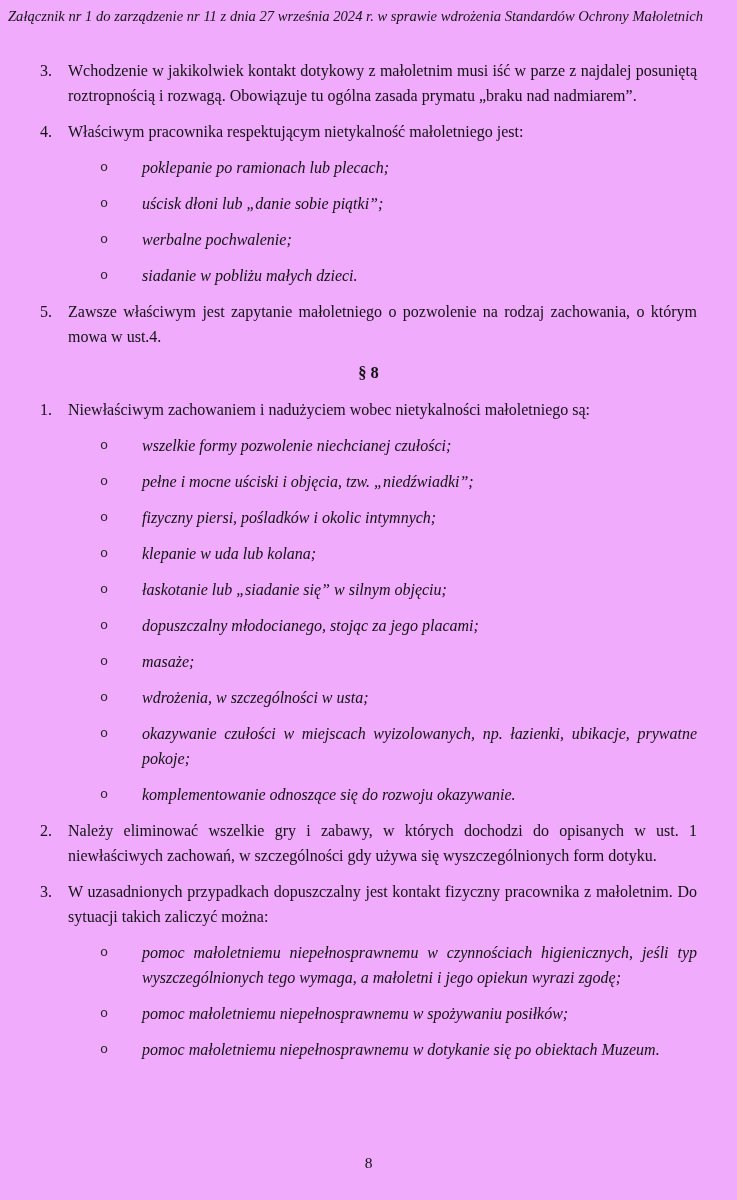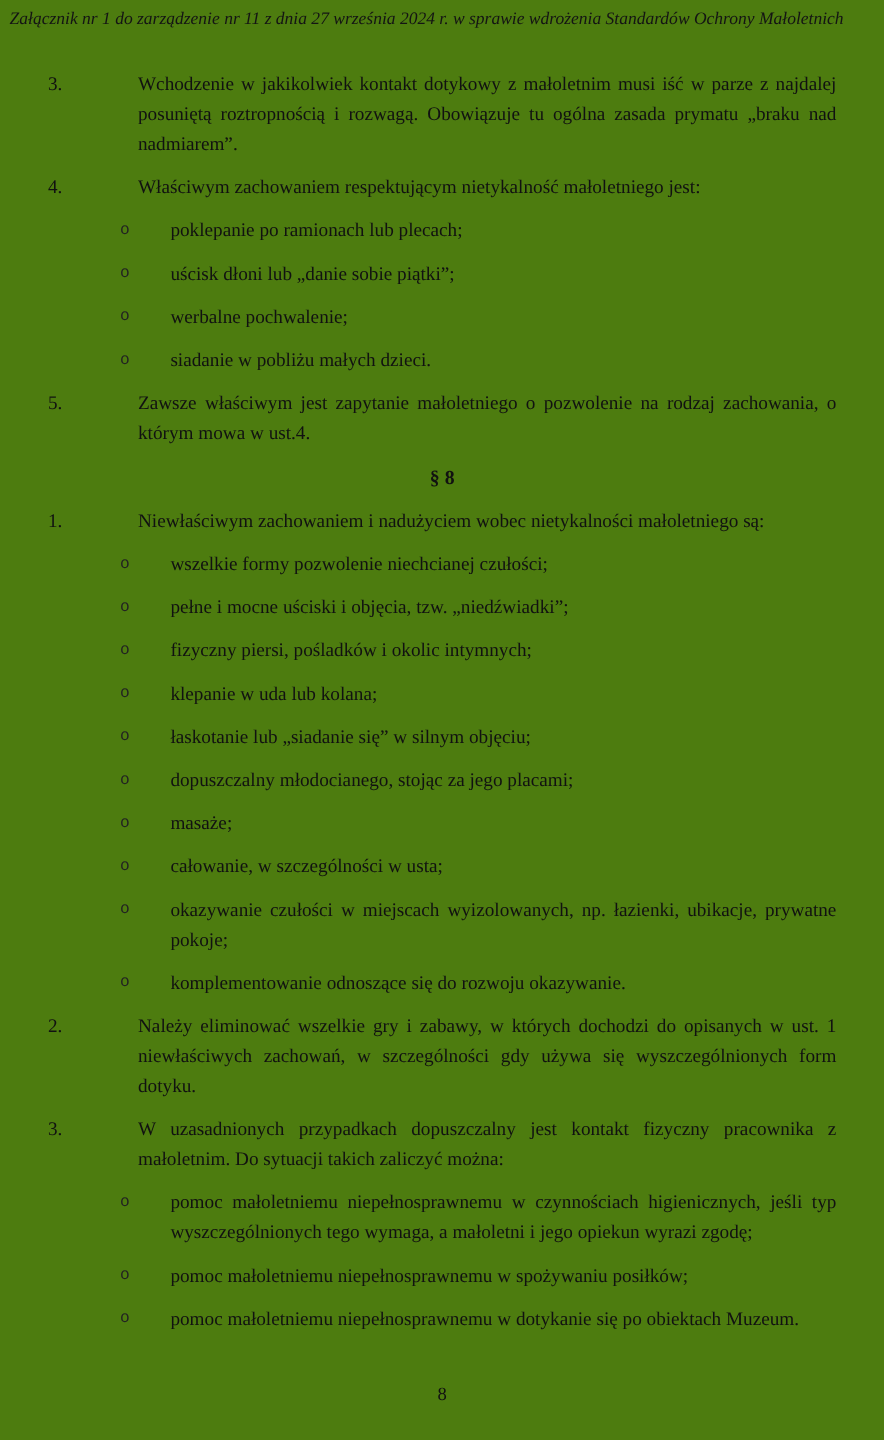--- a/index.html
+++ b/index.html
@@ -4,21 +4,21 @@
 <style>
   html, body {
     margin: 0;
     padding: 0;
     background: #ffffff;
   }
   .page {
     position: relative;
     width: 737px;
     height: 1200px;
-    background: #4d7c0f;
+    background: #f0abfc;
     font-family: "Liberation Serif", "DejaVu Serif", serif;
     color: #111111;
     overflow: hidden;
     box-sizing: border-box;
   }
   .doc-header {
     font-style: italic;
     font-size: 14.6px;
     line-height: 18px;
     padding: 7px 8px 0 8px;
@@ -33,37 +33,37 @@
   .num-item {
     display: flex;
     margin-bottom: 11px;
   }
   .num-item .num {
     flex: 0 0 28px;
   }
   .num-item .txt {
     flex: 1 1 auto;
     text-align: justify;
-    margin-left: 47px;
   }
   .bullet-item {
     display: flex;
     margin-left: 60px;
     margin-bottom: 11px;
   }
   .bullet-item .marker {
     flex: 0 0 42px;
     font-family: "Liberation Mono", "DejaVu Sans Mono", monospace;
     font-size: 13.5px;
     line-height: 25px;
     color: #222222;
   }
   .bullet-item .btxt {
     flex: 1 1 auto;
     text-align: justify;
+    font-style: italic;
   }
   .section-heading {
     text-align: center;
     font-weight: bold;
     font-size: 16.5px;
     margin: 2px 0 12px 0;
   }
   .page-footer {
     position: absolute;
     left: 0;
@@ -83,21 +83,21 @@
 
   <div class="content">
 
     <div class="num-item">
       <span class="num">3.</span>
       <span class="txt">Wchodzenie w jakikolwiek kontakt dotykowy z małoletnim musi iść w parze z najdalej posuniętą roztropnością i rozwagą. Obowiązuje tu ogólna zasada prymatu „braku nad nadmiarem”.</span>
     </div>
 
     <div class="num-item">
       <span class="num">4.</span>
-      <span class="txt">Właściwym zachowaniem respektującym nietykalność małoletniego jest:</span>
+      <span class="txt">Właściwym pracownika respektującym nietykalność małoletniego jest:</span>
     </div>
 
     <div class="bullet-item">
       <span class="marker">o</span>
       <span class="btxt">poklepanie po ramionach lub plecach;</span>
     </div>
     <div class="bullet-item">
       <span class="marker">o</span>
       <span class="btxt">uścisk dłoni lub „danie sobie piątki”;</span>
     </div>
@@ -145,21 +145,21 @@
     <div class="bullet-item">
       <span class="marker">o</span>
       <span class="btxt">dopuszczalny młodocianego, stojąc za jego placami;</span>
     </div>
     <div class="bullet-item">
       <span class="marker">o</span>
       <span class="btxt">masaże;</span>
     </div>
     <div class="bullet-item">
       <span class="marker">o</span>
-      <span class="btxt">całowanie, w szczególności w usta;</span>
+      <span class="btxt">wdrożenia, w szczególności w usta;</span>
     </div>
     <div class="bullet-item">
       <span class="marker">o</span>
       <span class="btxt">okazywanie czułości w miejscach wyizolowanych, np. łazienki, ubikacje, prywatne pokoje;</span>
     </div>
     <div class="bullet-item">
       <span class="marker">o</span>
       <span class="btxt">komplementowanie odnoszące się do rozwoju okazywanie.</span>
     </div>
 

